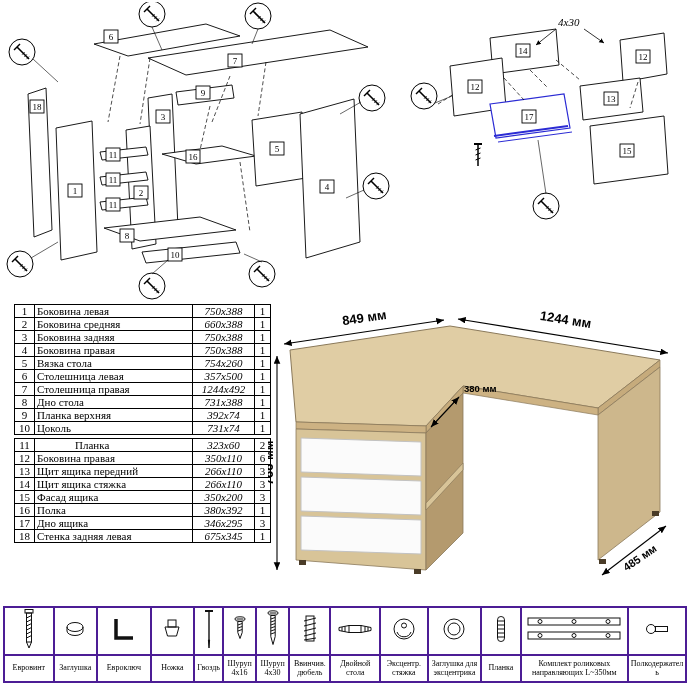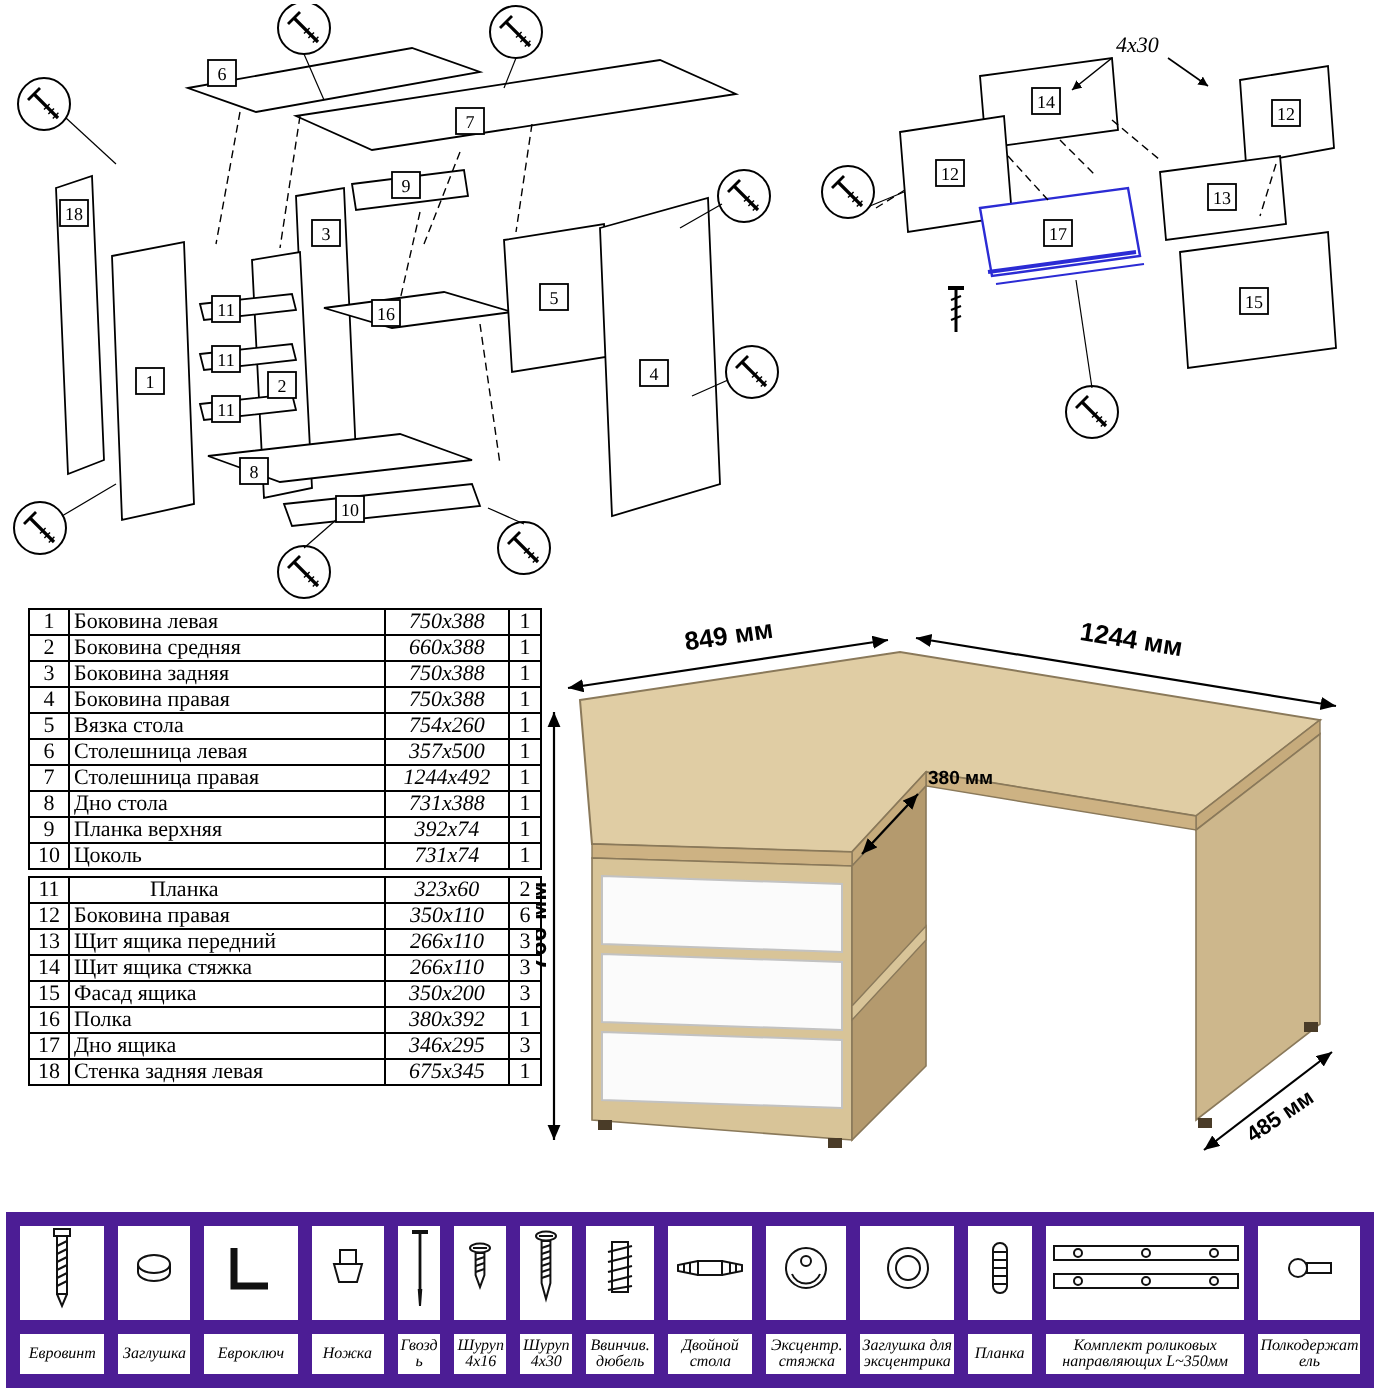--- a/index.html
+++ b/index.html
@@ -15,21 +15,21 @@
   table.parts td.n  { width:20px; text-align:center; }
   table.parts td.nm { width:158px; text-align:left; }
   table.parts td.sz { width:62px; text-align:center;font-style:italic; }
   table.parts td.q  { width:16px; text-align:center; }
   table.parts.t2 tr:first-child td.nm { text-align:left;padding-left:40px; }
 
   
   .hw-title { position:absolute; top:584px; left:0; width:689px; text-align:center;
               font-size:15px; font-family:"Liberation Serif",serif; }
   table.hw { border-collapse:collapse; table-layout:fixed; width:684px; }
-  table.hw td { border:7px solid #4c1d95; text-align:center; vertical-align:middle; padding:0; overflow:hidden;font-style:italic; }
+  table.hw td { border:2px solid #4c1d95; text-align:center; vertical-align:middle; padding:0; overflow:hidden; }
   td.hw-icon { height:46px; }
   td.hw-name { font-size:8px; line-height:8.5px; height:27px; padding:1px; word-wrap:break-word; }
   td.hw-qty  { font-size:12px; height:15px; }
 
   
   .plbl rect { fill:#fff; stroke:#000; stroke-width:0.9; }
   .plbl text { font-size:9px; text-anchor:middle; fill:#000; font-family:"Liberation Serif",serif; }
   .dim line { stroke:#000; stroke-width:1.1; }
   .dim text { font-family:"Liberation Sans",sans-serif; font-weight:bold; fill:#000; }
   .note { font-size:11px; fill:#000; font-family:"Liberation Serif",serif; font-style:italic; }

